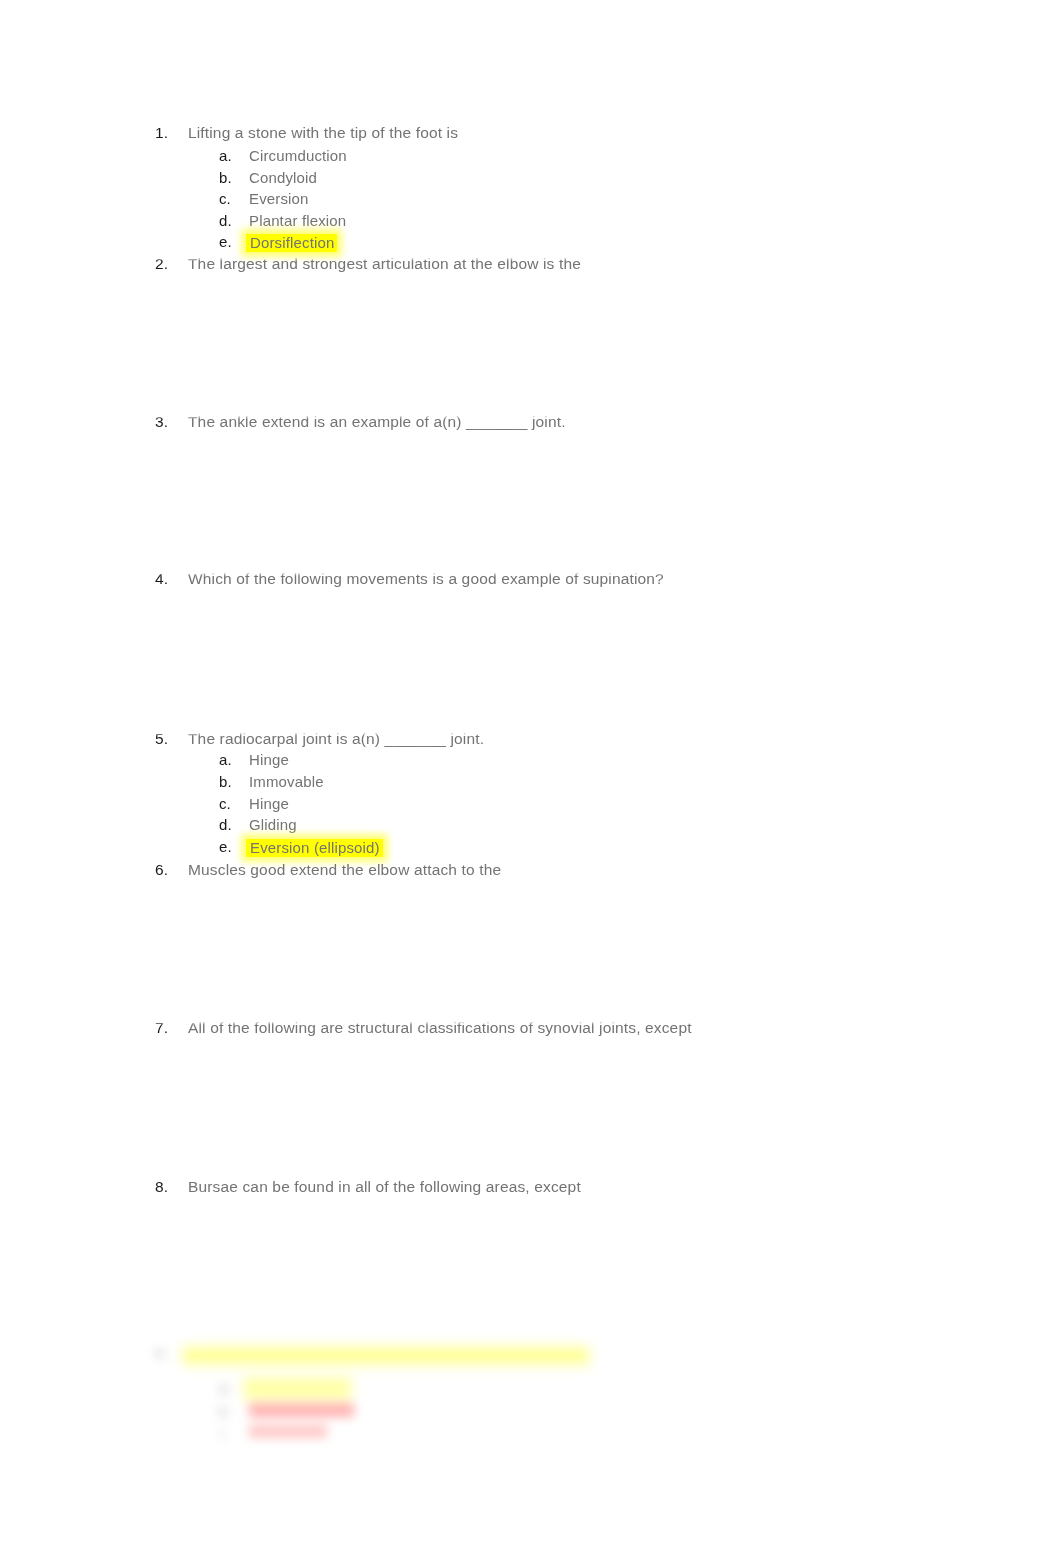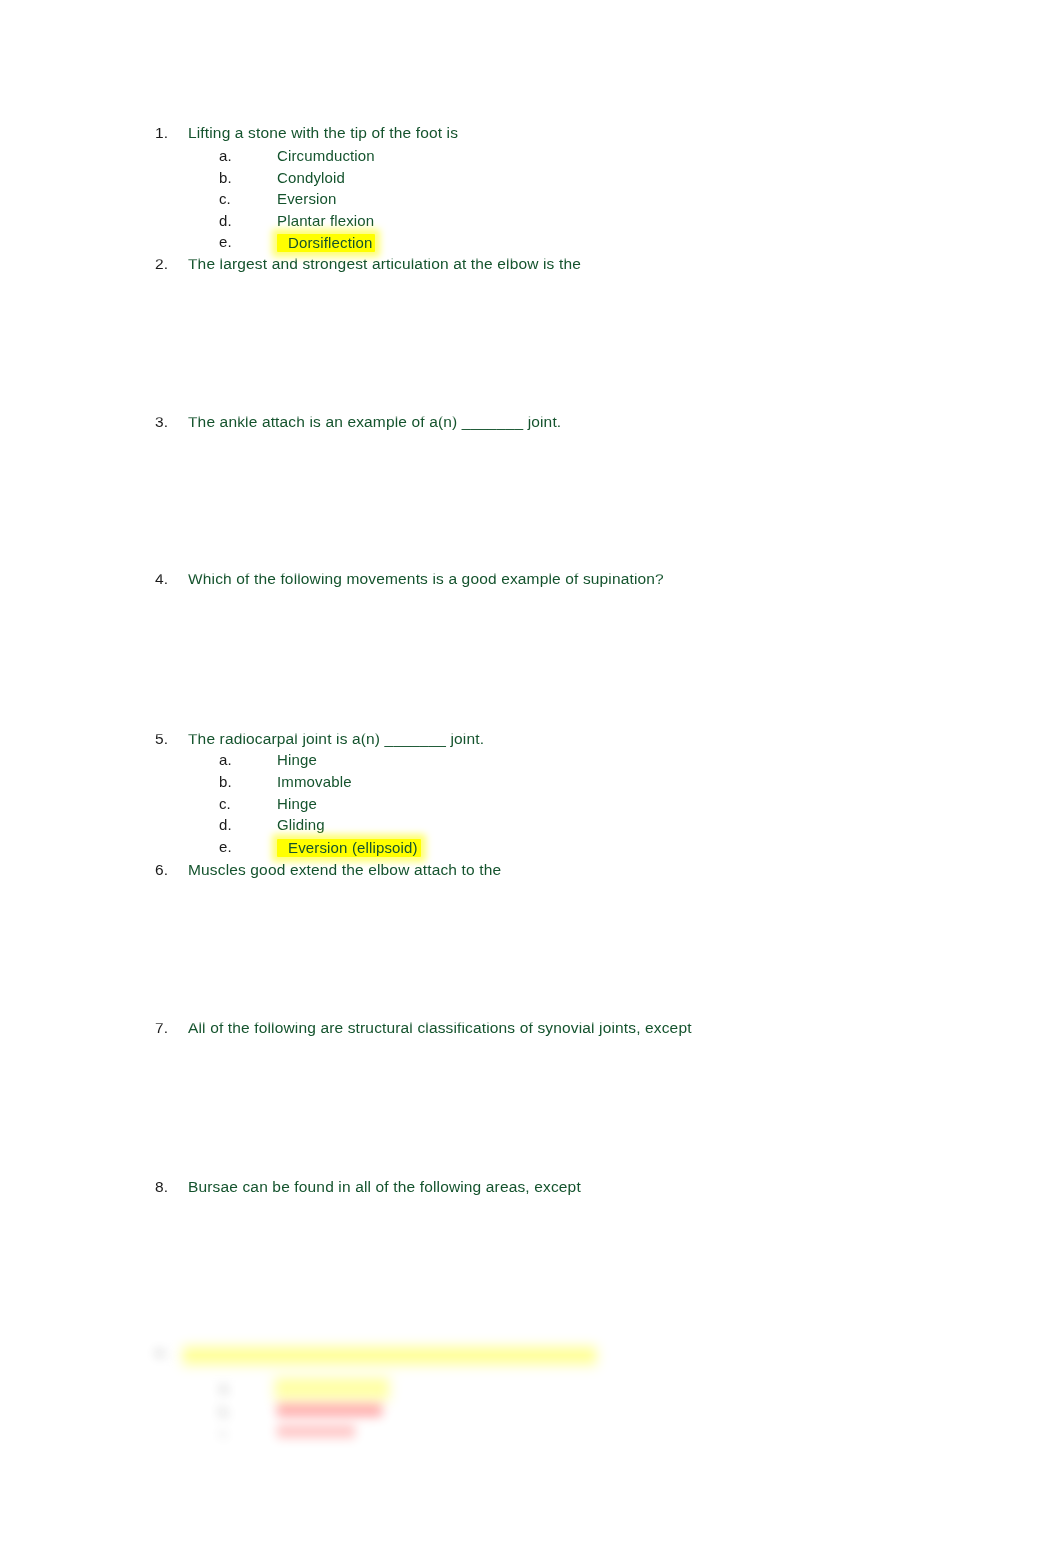--- a/index.html
+++ b/index.html
@@ -27,37 +27,37 @@
     line-height: 1;
   }
   .q-marker {
     position: absolute;
     color: #1a1a1a;
     font-size: 15.5px;
     letter-spacing: 0.1px;
   }
   .q-text {
     position: absolute;
-    color: #14532d;
+    color: #737373;
     font-size: 15.5px;
     letter-spacing: 0.15px;
   }
 
   
   .lvl-q .q-marker { left: 155px; }
   .lvl-q .q-text   { left: 188px; }
 
   
   .lvl-a .q-marker { left: 219px; font-size: 15px; }
-  .lvl-a .q-text   { left: 249px; font-size: 15px; margin-left: 28px; }
+  .lvl-a .q-text   { left: 249px; font-size: 15px; }
 
   
   .hl {
     background: #ffff00;
-    padding: 1px 3px 2px 11px;
+    padding: 1px 3px 2px 4px;
     margin-left: -3px;
     box-shadow: 0 0 7px 5px rgba(255,255,0,0.55);
     border-radius: 1px;
   }
 
   
   .clipped .q-text,
   .clipped .q-marker {
     -webkit-mask-image: linear-gradient(to bottom, rgba(0,0,0,0) 0px, rgba(0,0,0,0.25) 2px, rgba(0,0,0,1) 5px);
             mask-image: linear-gradient(to bottom, rgba(0,0,0,0) 0px, rgba(0,0,0,0.25) 2px, rgba(0,0,0,1) 5px);
@@ -109,21 +109,21 @@
     <span class="q-text hl">Dorsiflection</span>
   </div>
 
   <div class="q-row lvl-q clipped" style="top:256px">
     <span class="q-marker">2.</span>
     <span class="q-text">The largest and strongest articulation at the elbow is the</span>
   </div>
 
   <div class="q-row lvl-q clipped" style="top:414px">
     <span class="q-marker">3.</span>
-    <span class="q-text">The ankle attach is an example of a(n) _______ joint.</span>
+    <span class="q-text">The ankle extend is an example of a(n) _______ joint.</span>
   </div>
 
   <div class="q-row lvl-q clipped" style="top:571px">
     <span class="q-marker">4.</span>
     <span class="q-text">Which of the following movements is a good example of supination?</span>
   </div>
 
   <div class="q-row lvl-q clipped" style="top:731px">
     <span class="q-marker">5.</span>
     <span class="q-text">The radiocarpal joint is a(n) _______ joint.</span>

